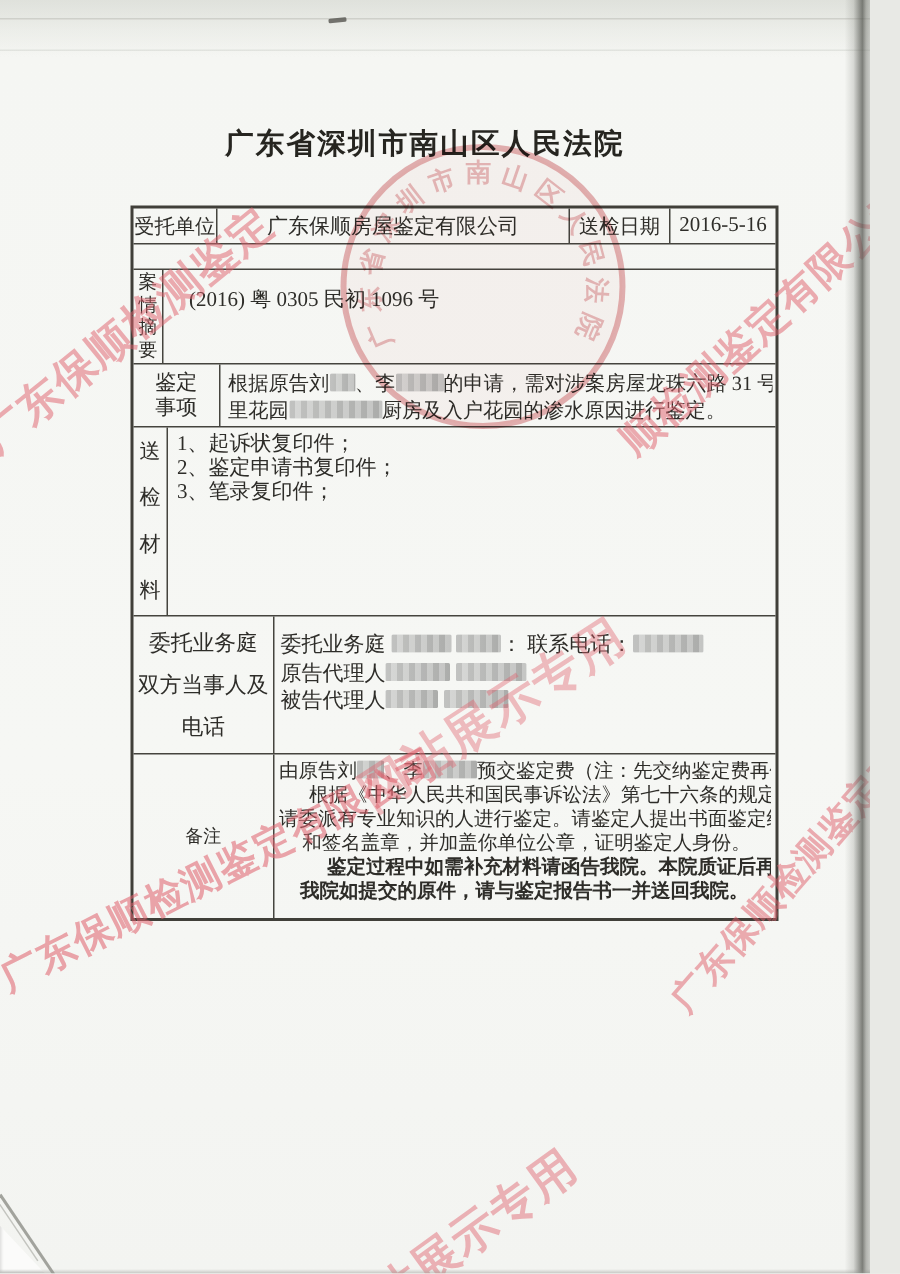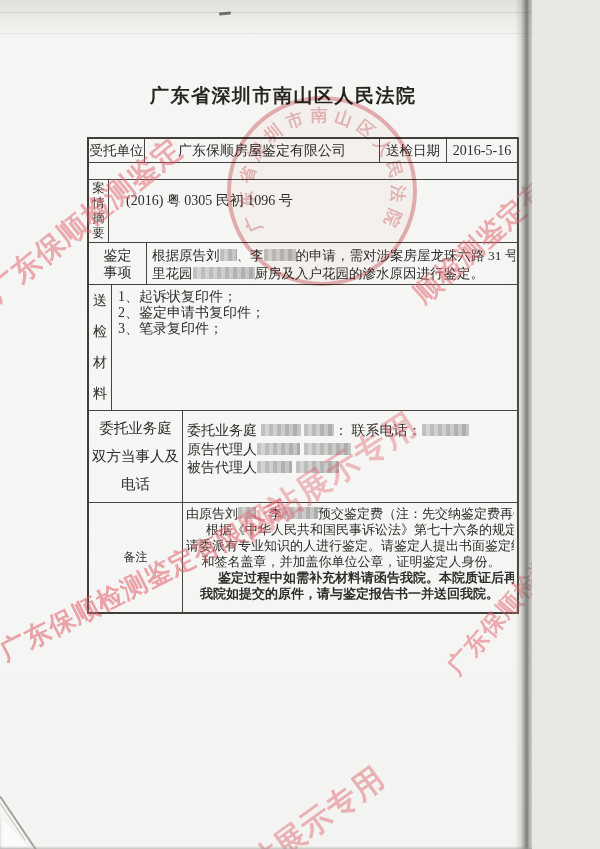--- a/index.html
+++ b/index.html
@@ -1,17 +1,17 @@
 <!DOCTYPE html>
 <html><head>
 <meta charset="utf-8">
 <style>
   html,body{margin:0;padding:0;background:#e8e9e5;}
   *{box-sizing:border-box;}
-  .scan{position:relative;width:532px;height:849px;overflow:hidden;
+  .scan{position:relative;width:580px;height:849px;overflow:hidden;
         background:linear-gradient(180deg,#eef0eb 0,#f5f6f3 38px,#f6f7f4 60%,#f3f4f1 100%);
         font-family:"Liberation Serif","DejaVu Serif",serif;color:#2e2d29;}
   
   .edge-right{position:absolute;top:0;right:0;width:17px;height:849px;
      background:linear-gradient(90deg,rgba(110,112,106,0) 0,rgba(140,142,136,.28) 35%,rgba(84,86,80,.75) 70%,rgba(125,127,121,.55) 85%,rgba(150,152,146,.45) 100%);}
   .edge-top{position:absolute;top:0;left:0;width:600px;height:38px;
      background:linear-gradient(180deg,rgba(205,207,201,.45) 0,rgba(220,222,216,.25) 55%,rgba(230,232,226,0) 100%);}
   .hairline{position:absolute;left:0;width:600px;height:1px;background:rgba(160,162,156,.35);}
   .edge-bottom{position:absolute;bottom:0;left:0;width:600px;height:3px;background:linear-gradient(0deg,rgba(150,152,146,.5),rgba(150,152,146,0));}
   .ink-mark{position:absolute;left:219px;top:12px;width:12px;height:3px;background:#55544f;transform:rotate(-6deg);border-radius:1px;opacity:.8;}

